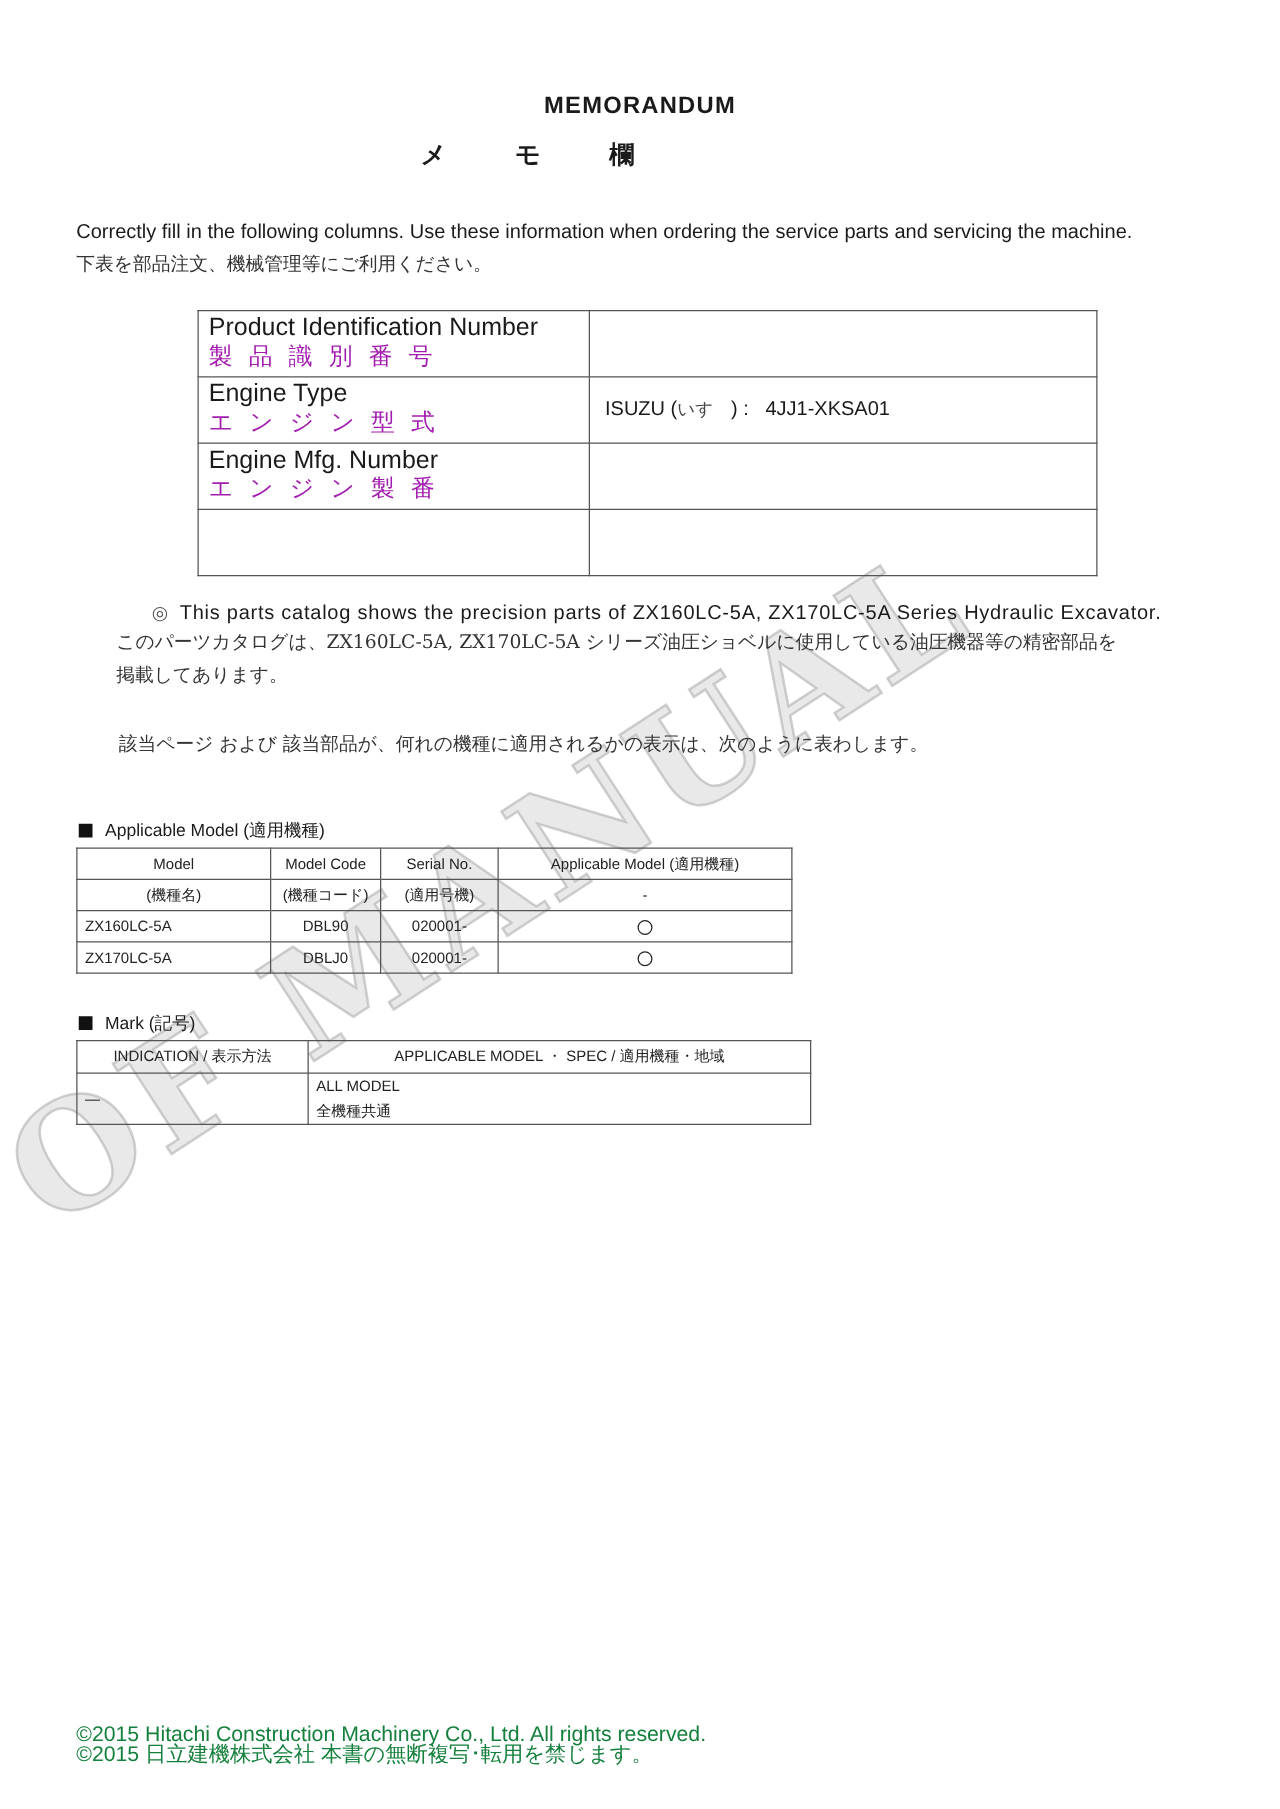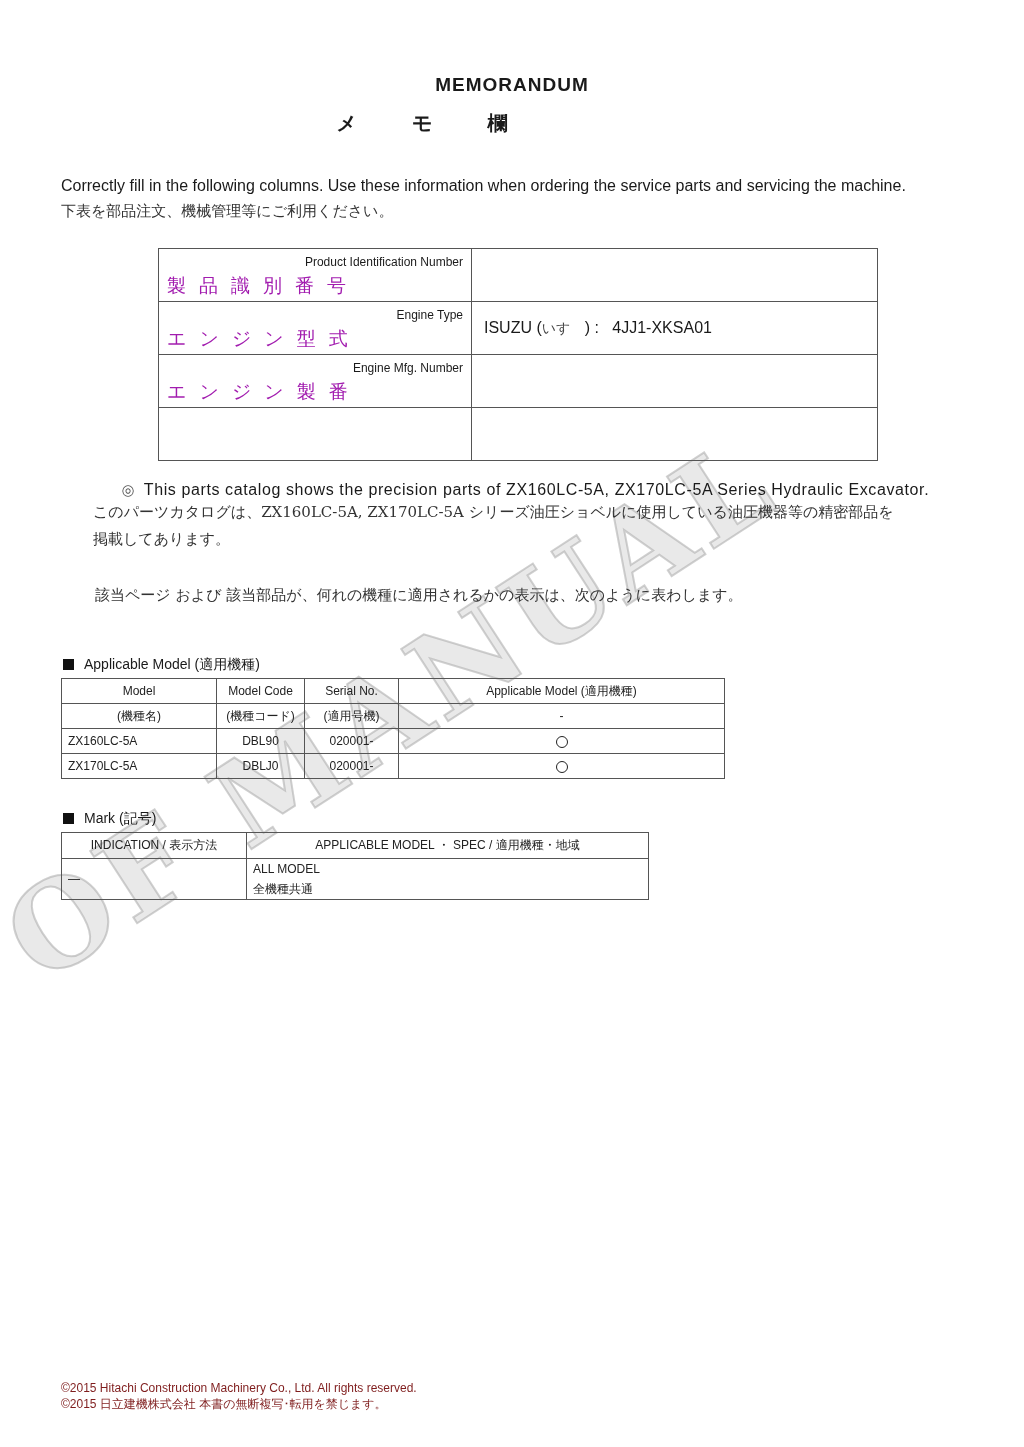--- a/index.html
+++ b/index.html
@@ -21,44 +21,44 @@
   .intro-en { left: 61px; top: 177px; font-size: 16px; }
   .intro-jp { left: 61px; top: 202px; font-size: 15px; color: #333; font-family: "DejaVu Serif", serif; }
 
   table.form {
     position: absolute; left: 158px; top: 248px; width: 720px;
     border-collapse: collapse;
   }
   table.form td { border: 1.5px solid #555; vertical-align: top; }
   table.form td.lbl { width: 296px; height: 49px; padding: 3px 8px 0 8px; }
   table.form td.val { padding: 0 12px; vertical-align: middle; font-size: 16px; }
-  .lbl-en { font-size: 12px; line-height: 20px; text-align: right; }
+  .lbl-en { font-size: 20px; line-height: 20px; }
   .lbl-jp { font-size: 19px; line-height: 26px; color: #a21caf; letter-spacing: 13px; font-family: "DejaVu Serif", serif; }
   .val-jp { font-family: "DejaVu Serif", serif; color: #444; font-size: 14px; }
 
   .note { left: 61px; top: 481px; width: 920px; }
   .note-row1 { font-size: 16px; letter-spacing: 0.6px; text-align: center; }
   .note-row1 .mark { display: inline-block; width: 31px; color: #555; font-size: 15px; }
   .note-jp { padding-left: 32px; font-size: 15px; line-height: 27px; color: #333; font-family: "DejaVu Serif", serif; }
   .corr { left: 95px; top: 581px; }
   .corr-en { font-size: 16px; line-height: 20px; }
   .corr-jp { font-size: 15px; line-height: 28px; color: #333; font-family: "DejaVu Serif", serif; }
 
   .sec-h { font-size: 14px; left: 63px; }
   .sec-h .sq { display: inline-block; width: 11px; height: 11px; background: #111; margin-right: 10px; vertical-align: -1px; }
 
   table.grid { position: absolute; border-collapse: collapse; font-size: 12px; color: #222; }
   table.grid td { border: 1.3px solid #555; height: 24px; padding: 0 6px; }
   table.grid td.c { text-align: center; }
-  table.models { left: 61px; top: 678px; width: 664px; }
+  table.models { left: 61px; top: 678px; width: 573px; }
   table.marks { left: 61px; top: 832px; width: 588px; }
   table.marks td { height: 25px; }
   .circle { display: inline-block; width: 10px; height: 10px; border: 1.3px solid #222; border-radius: 50%; vertical-align: middle; }
 
-  .footer { left: 61px; top: 1380px; font-size: 12px; line-height: 16px; color: #7f1d1d; }
+  .footer { left: 61px; top: 1380px; font-size: 17px; line-height: 16px; color: #15803d; }
 
   .watermark {
     position: absolute; left: -160px; top: 640px; width: 1100px;
     transform: rotate(-33deg); transform-origin: center;
     font-family: "DejaVu Serif", serif; font-weight: bold; font-size: 118px;
     letter-spacing: 6px; color: rgba(215,215,215,0.55);
     -webkit-text-stroke: 2px rgba(170,170,170,0.55);
     pointer-events: none; white-space: nowrap; text-align: center;
   }
 </style>

